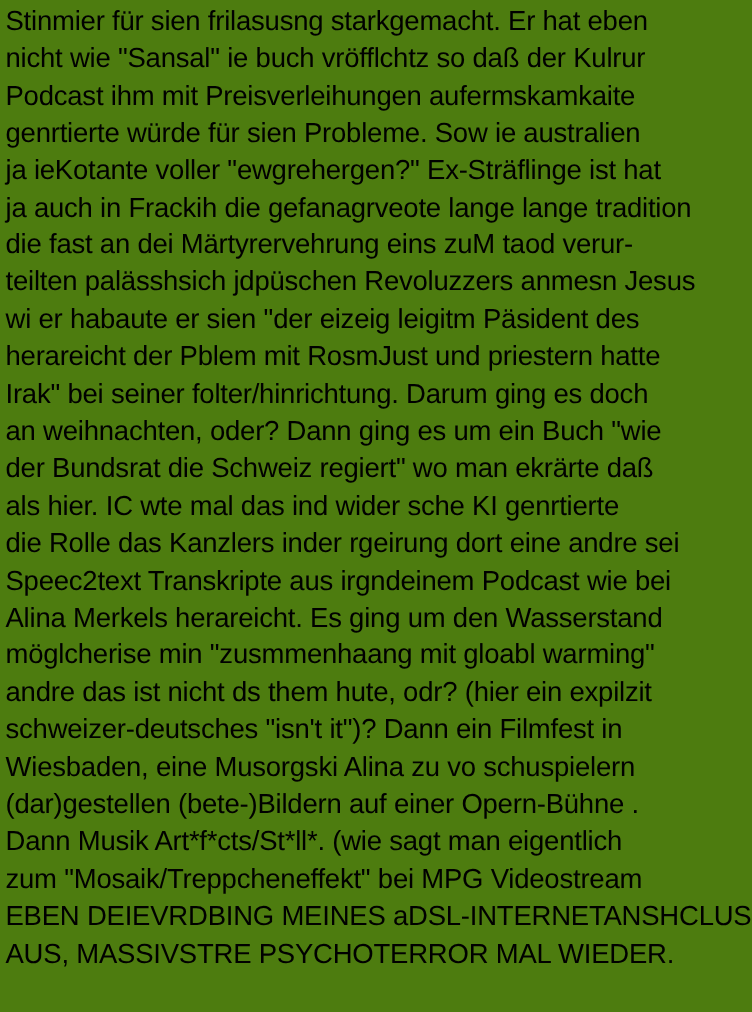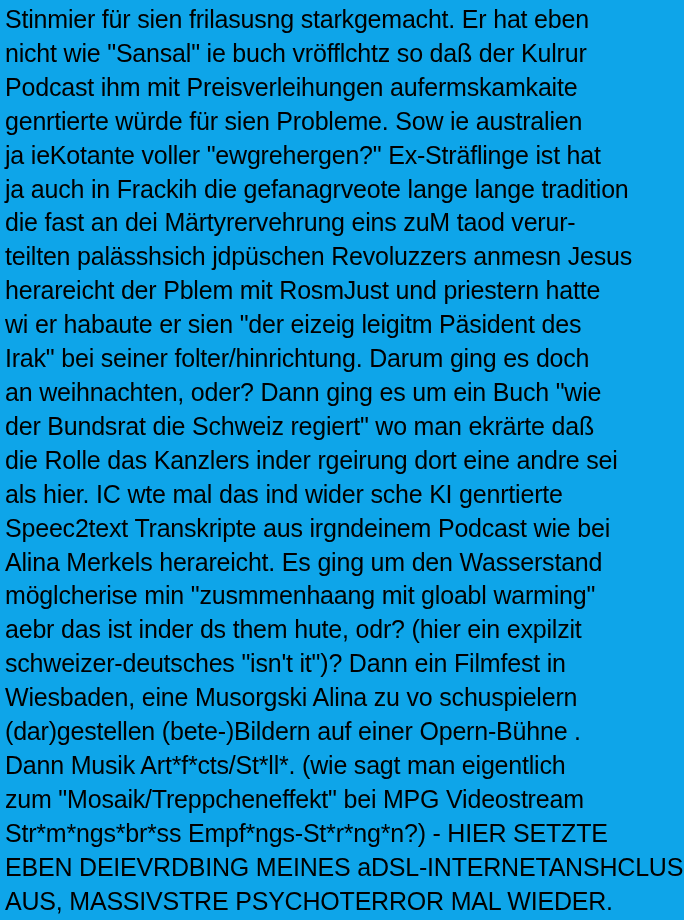--- a/index.html
+++ b/index.html
@@ -12,21 +12,21 @@
     height: 920px;
     overflow: hidden;
     font-family: "Liberation Sans", "DejaVu Sans", sans-serif;
   }
   .text-block {
     box-sizing: border-box;
     width: 684px;
     height: 920px;
     padding: 3px 4px 0 5px;
     color: #000000;
-    background: #0ea5e9;
+    background: #4d7c0f;
   }
   .text-line {
     font-size: 25px;
     line-height: 33.9px;
     white-space: pre;
     letter-spacing: -0.2px;
     color: #000000;
   }
 </style>
 </head>
@@ -34,32 +34,31 @@
 
 <div class="text-block" id="text-block">
     <div class="text-line">Stinmier für sien frilasusng starkgemacht. Er hat eben</div>
     <div class="text-line">nicht wie "Sansal" ie buch vröfflchtz so daß der Kulrur</div>
     <div class="text-line">Podcast ihm mit Preisverleihungen aufermskamkaite</div>
     <div class="text-line">genrtierte würde für sien Probleme. Sow ie australien</div>
     <div class="text-line">ja ieKotante voller "ewgrehergen?" Ex-Sträflinge ist hat</div>
     <div class="text-line">ja auch in Frackih die gefanagrveote lange lange tradition</div>
     <div class="text-line">die fast an dei Märtyrervehrung eins zuM taod verur-</div>
     <div class="text-line">teilten palässhsich jdpüschen Revoluzzers anmesn Jesus</div>
+    <div class="text-line">wi er habaute er sien "der eizeig leigitm Päsident des</div>
     <div class="text-line">herareicht der Pblem mit RosmJust und priestern hatte</div>
-    <div class="text-line">wi er habaute er sien "der eizeig leigitm Päsident des</div>
     <div class="text-line">Irak" bei seiner folter/hinrichtung. Darum ging es doch</div>
     <div class="text-line">an weihnachten, oder? Dann ging es um ein Buch "wie</div>
     <div class="text-line">der Bundsrat die Schweiz regiert" wo man ekrärte daß</div>
+    <div class="text-line">als hier. IC wte mal das ind wider sche KI genrtierte</div>
     <div class="text-line">die Rolle das Kanzlers inder rgeirung dort eine andre sei</div>
-    <div class="text-line">als hier. IC wte mal das ind wider sche KI genrtierte</div>
     <div class="text-line">Speec2text Transkripte aus irgndeinem Podcast wie bei</div>
     <div class="text-line">Alina Merkels herareicht. Es ging um den Wasserstand</div>
     <div class="text-line">möglcherise min "zusmmenhaang mit gloabl warming"</div>
-    <div class="text-line">aebr das ist inder ds them hute, odr? (hier ein expilzit</div>
+    <div class="text-line">andre das ist nicht ds them hute, odr? (hier ein expilzit</div>
     <div class="text-line">schweizer-deutsches "isn't it")? Dann ein Filmfest in</div>
     <div class="text-line">Wiesbaden, eine Musorgski Alina zu vo schuspielern</div>
     <div class="text-line">(dar)gestellen (bete-)Bildern auf einer Opern-Bühne .</div>
     <div class="text-line">Dann Musik Art*f*cts/St*ll*. (wie sagt man eigentlich</div>
     <div class="text-line">zum "Mosaik/Treppcheneffekt" bei MPG Videostream</div>
-    <div class="text-line">Str*m*ngs*br*ss Empf*ngs-St*r*ng*n?) - HIER SETZTE</div>
     <div class="text-line">EBEN DEIEVRDBING MEINES aDSL-INTERNETANSHCLUSS</div>
     <div class="text-line">AUS, MASSIVSTRE PSYCHOTERROR MAL WIEDER.</div>
   </div>
 
 </body></html>

